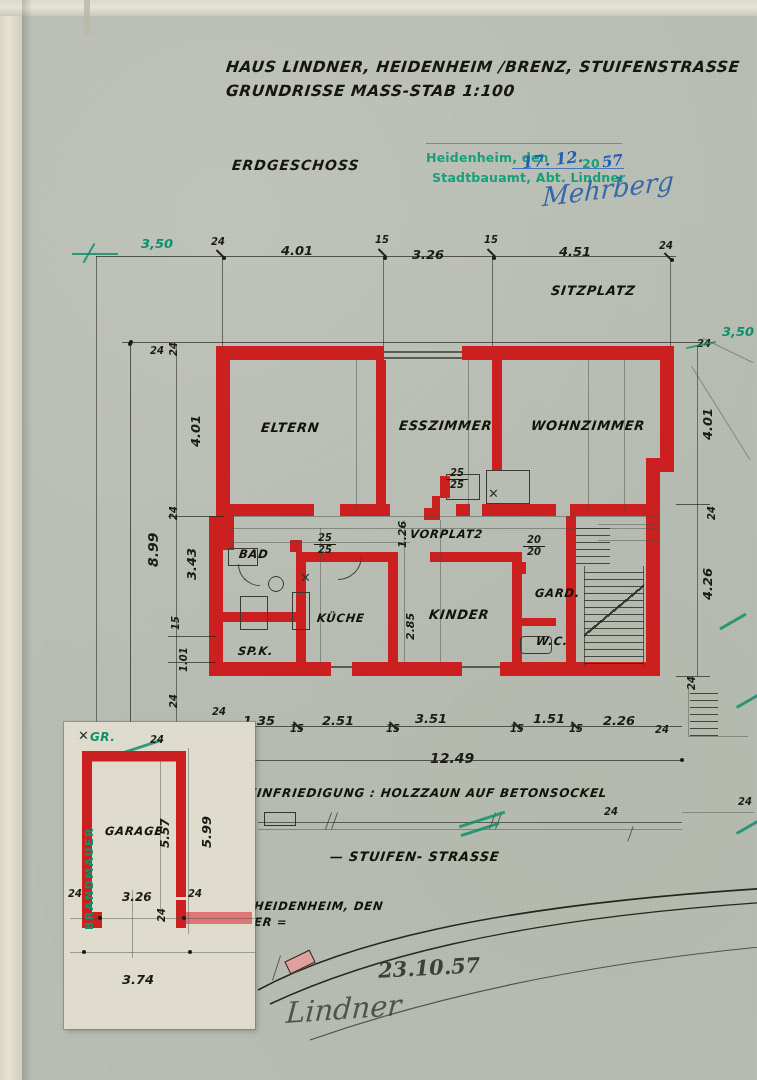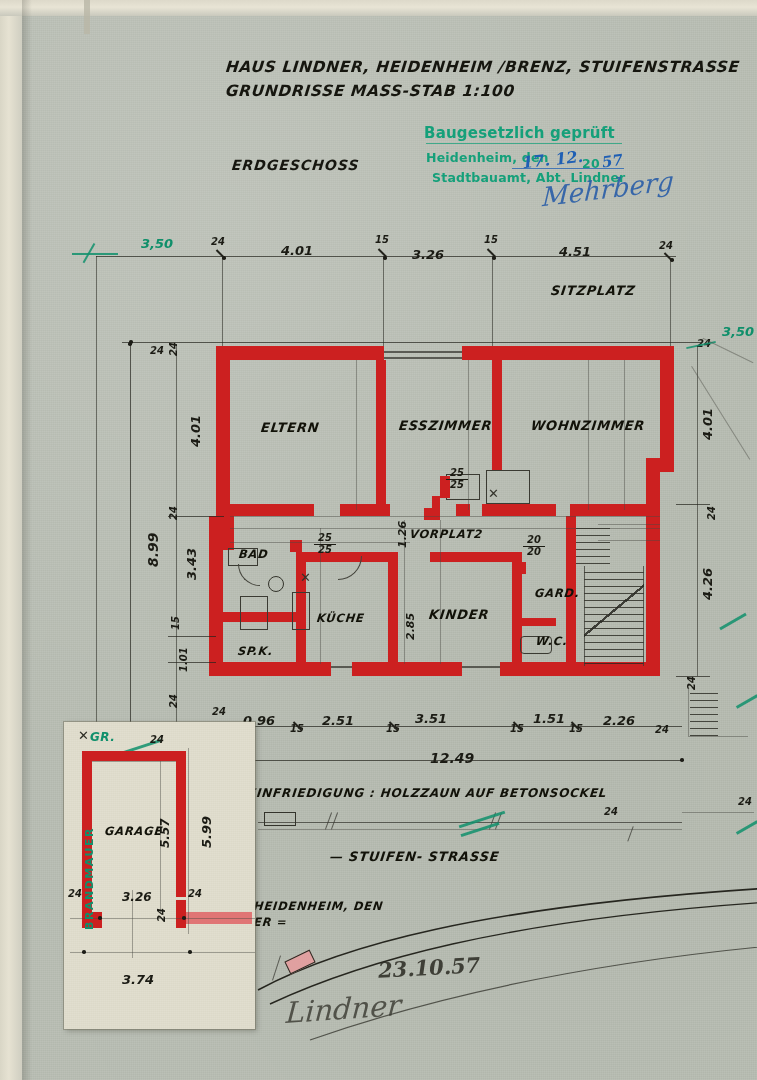--- a/index.html
+++ b/index.html
@@ -203,21 +203,20 @@
 <body>
 
 <div id="sheet">
   <div id="grain"></div>
 
   <div class="abs hand" id="title-line1">HAUS LINDNER, HEIDENHEIM /BRENZ, STUIFENSTRASSE</div>
   <div class="abs hand" id="title-line2">GRUNDRISSE        MASS-STAB 1:100</div>
   <div class="abs hand" id="floor-label">ERDGESCHOSS</div>
 
   <div id="stamp">
-    <div class="s-head">Baugesetzlich geprüft</div>
     <div class="stamp-underline" style="left:2px; top:19px; width:196px;"></div>
     <div class="s-row" style="position:absolute; left:2px; top:26px;">Heidenheim, den</div>
     <div class="s-date">17. 12.</div>
     <div class="s-row" style="position:absolute; left:158px; top:32px;">20</div>
     <div class="s-year">57</div>
     <div class="stamp-underline" style="left:88px; top:44px; width:112px; background:#1f5fb4;"></div>
     <div class="s-row" style="position:absolute; left:8px; top:46px;">Stadtbauamt, Abt. Lindner</div>
     <div id="stamp-signature">Mehrberg</div>
   </div>
 
@@ -399,21 +398,21 @@
   <div class="thin-l" style="left:688px; top:688px; width:1px; height:48px;"></div>
   <div class="thin-l" style="left:682px; top:812px; width:72px; height:1px;"></div>
   <div class="grn-line" style="left:735px; top:700px; width:24px; height:3px; transform:rotate(-30deg);"></div>
   <div class="grn-line" style="left:735px; top:826px; width:24px; height:3px; transform:rotate(-30deg);"></div>
   <div class="grn-line" style="left:718px; top:620px; width:30px; height:3px; transform:rotate(-30deg);"></div>
   <div class="thin-l" style="left:700px; top:350px; width:56px; height:1px; transform:rotate(26deg);"></div>
   <div class="thin-l" style="left:692px; top:366px; width:110px; height:1px; transform:rotate(58deg); transform-origin:left top;"></div>
 
   <div class="dimline" style="left:212px; top:726px; width:470px;"></div>
   <div class="abs dim dim-sm" style="left:212px; top:706px;">24</div>
-  <div class="abs dim" style="left:243px; top:713px;">0.96</div>
+  <div class="abs dim" style="left:243px; top:713px;">1.35</div>
   <div class="abs dim dim-sm" style="left:290px; top:723px;">15</div>
   <div class="abs dim" style="left:322px; top:713px;">2.51</div>
   <div class="abs dim dim-sm" style="left:386px; top:723px;">15</div>
   <div class="abs dim" style="left:415px; top:711px;">3.51</div>
   <div class="abs dim dim-sm" style="left:510px; top:723px;">15</div>
   <div class="abs dim" style="left:533px; top:711px;">1.51</div>
   <div class="abs dim dim-sm" style="left:569px; top:723px;">15</div>
   <div class="abs dim" style="left:603px; top:713px;">2.26</div>
   <div class="abs dim dim-sm" style="left:655px; top:724px;">24</div>
   <div class="abs dim" style="left:430px; top:750px; font-size:14px;">12.49</div>

